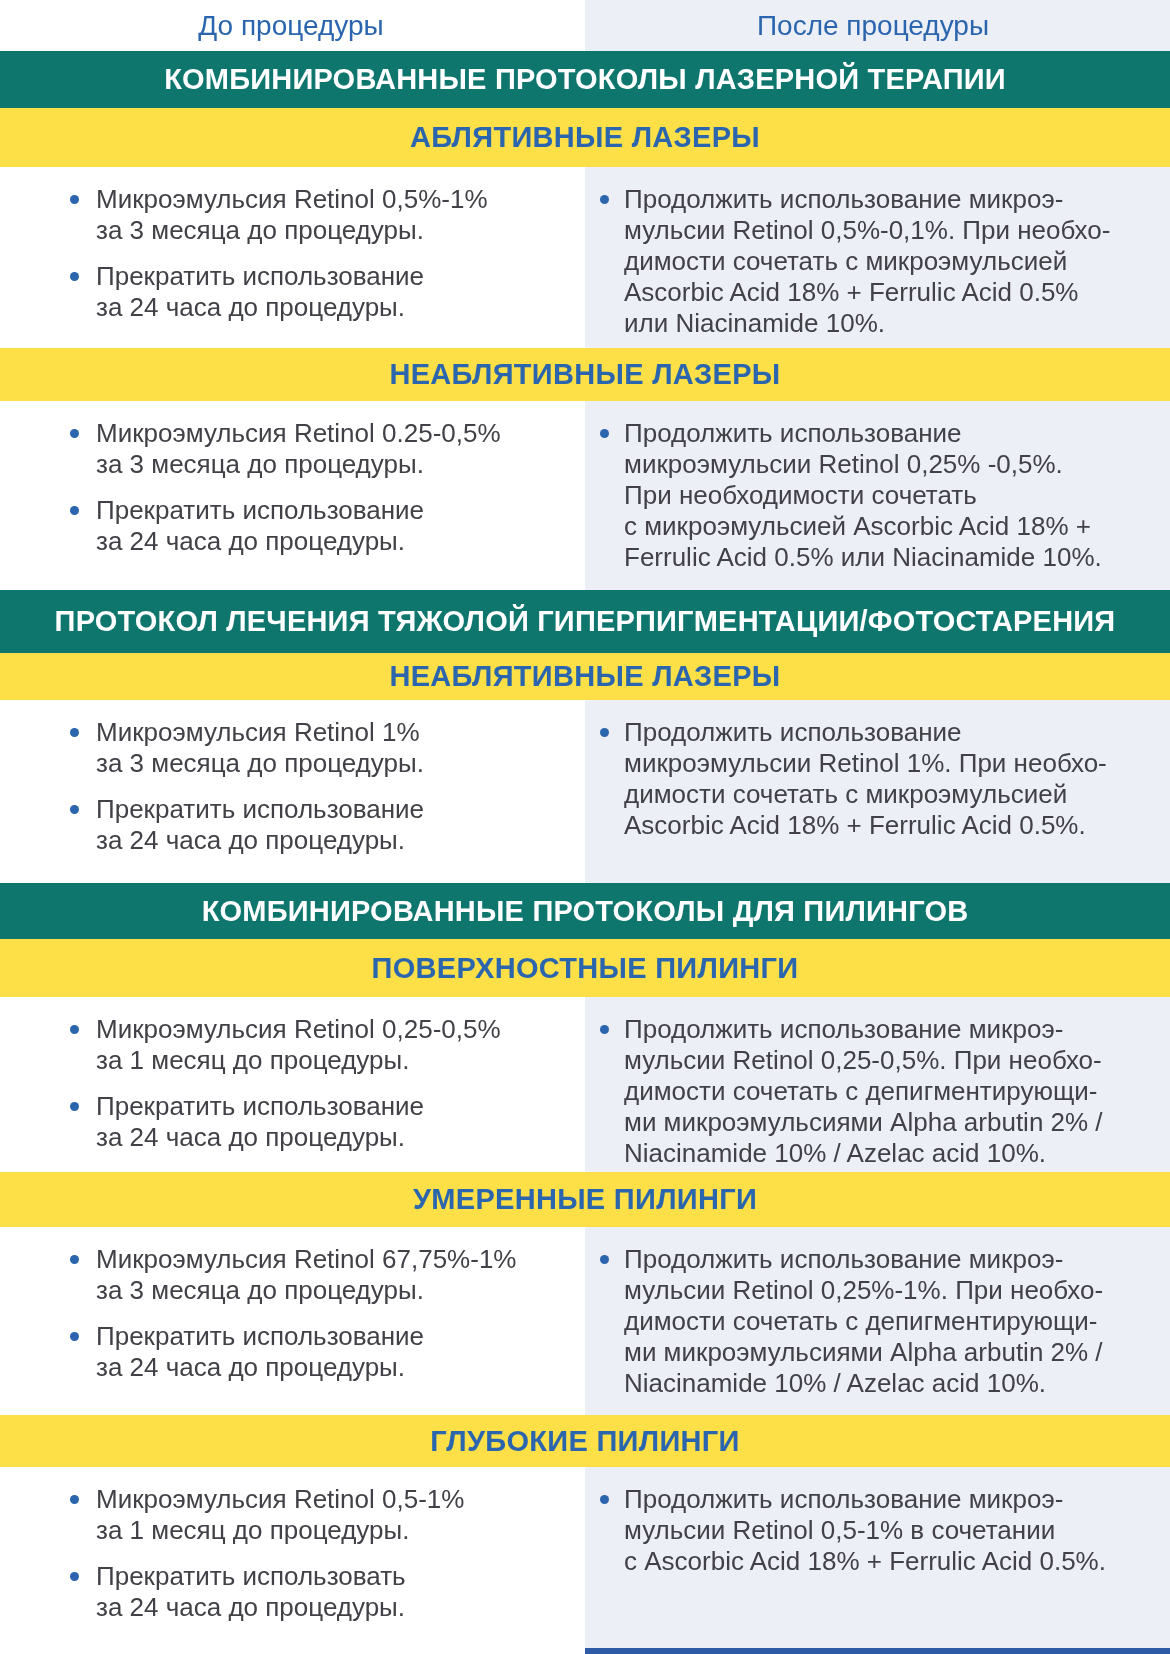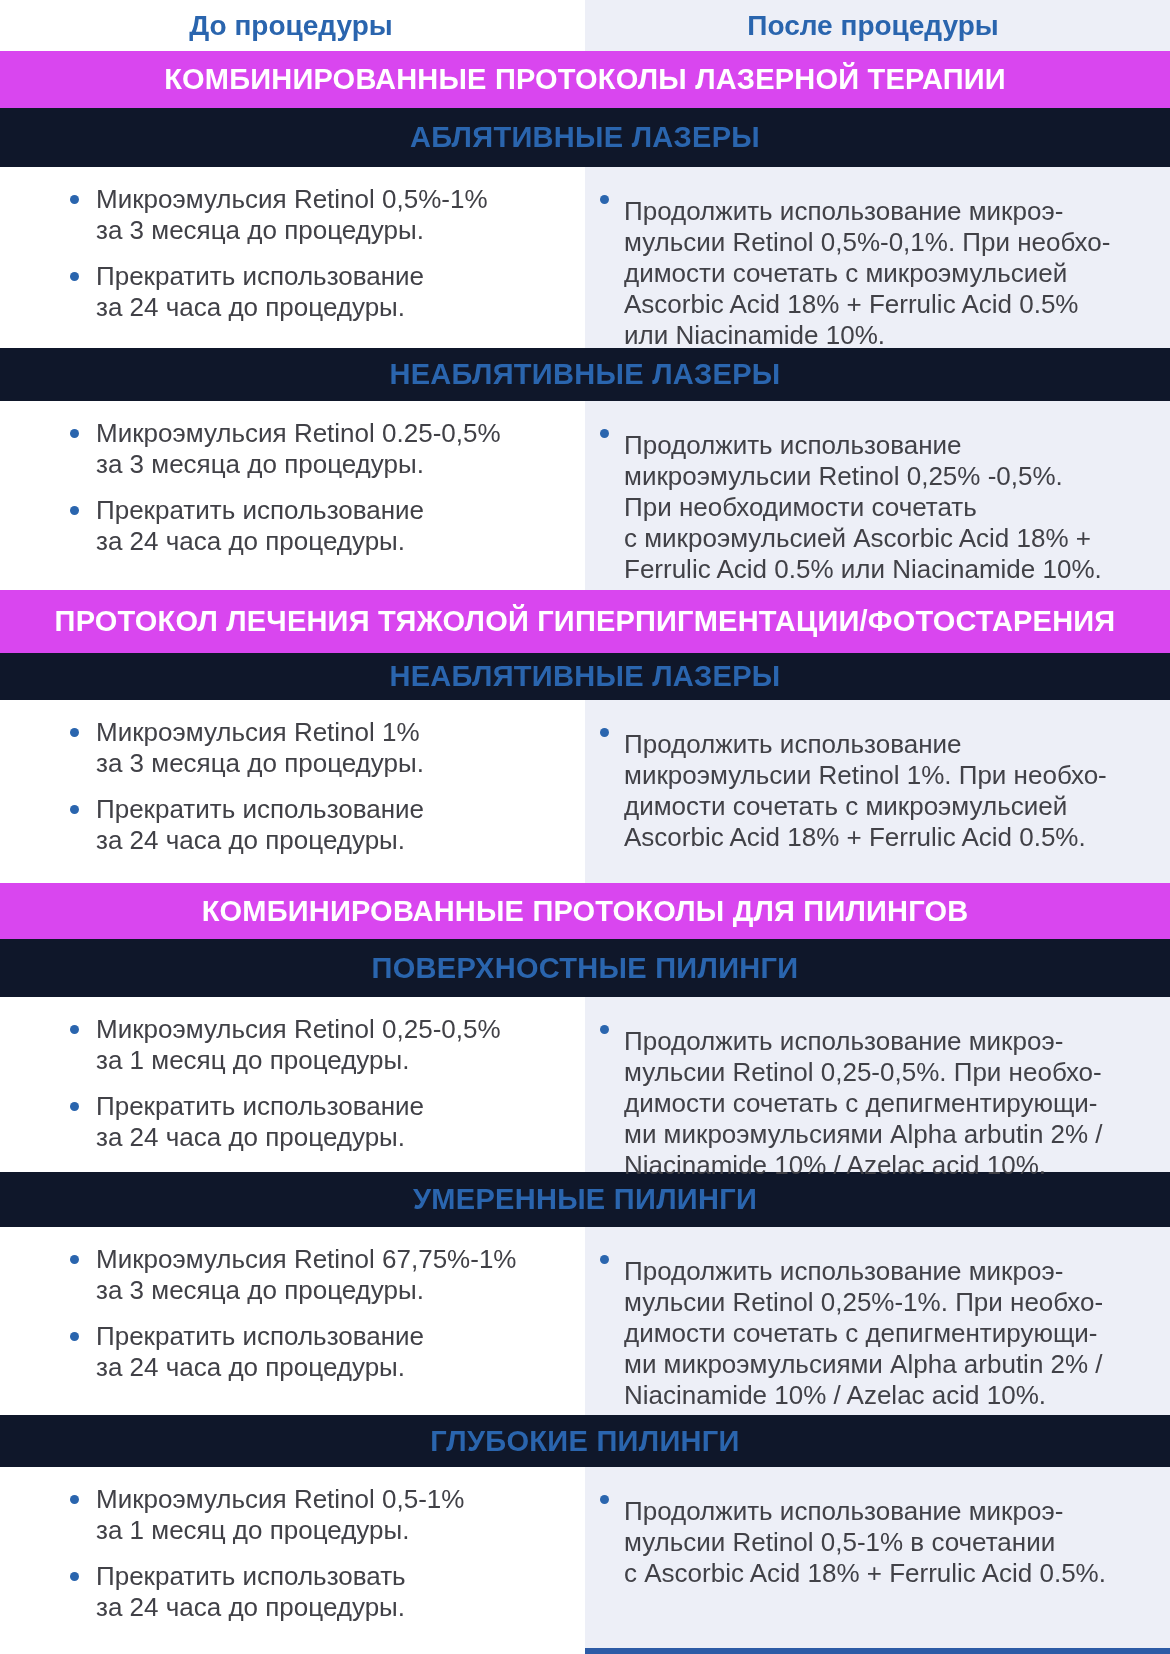--- a/index.html
+++ b/index.html
@@ -4,39 +4,39 @@
 <style>
   html,body{margin:0;padding:0;background:#ffffff;}
   .page{
     position:relative;width:1170px;height:1654px;background:#ffffff;
     font-family:"Liberation Sans", sans-serif;overflow:hidden;
   }
   .after-bg{position:absolute;top:0;left:585px;width:585px;height:1654px;background:#edeff7;}
   .rows{position:relative;}
   .header-row{height:51px;display:flex;}
   .header-cell{width:582px;display:flex;align-items:center;justify-content:center;
-    font-weight:bold;font-size:28px;color:#2a65ae;}
-  .banner{display:flex;align-items:center;justify-content:center;background:#d946ef;
+    font-weight:normal;font-size:28px;color:#2a65ae;}
+  .banner{display:flex;align-items:center;justify-content:center;background:#0f766e;
     color:#ffffff;font-weight:bold;font-size:29px;white-space:nowrap;letter-spacing:0.2px;}
   .banner-0{height:57px}.banner-1{height:63px}.banner-2{height:56px}
-  .subheading{display:flex;align-items:center;justify-content:center;background:#0f172a;
+  .subheading{display:flex;align-items:center;justify-content:center;background:#fde047;
     color:#2a65ae;font-weight:bold;font-size:29px;letter-spacing:0.3px;}
   .sub-0{height:59px}.sub-1{height:53px}.sub-2{height:47px}
   .sub-3{height:58px}.sub-4{height:55px}.sub-5{height:52px}
   .content{display:flex;}
   .content-0{height:181px}.content-1{height:189px}.content-2{height:183px}
   .content-3{height:175px}.content-4{height:188px}.content-5{height:181px}
   .cell{width:585px;box-sizing:border-box;}
   .before-cell{padding:17px 30px 0 70px;}
   .after-cell{padding:17px 10px 0 15px;}
   .item{display:flex;margin-bottom:15px;}
   .dot{flex:none;width:9px;height:9px;border-radius:50%;background:#2a65ae;margin-top:11px;}
   .item-lines{font-size:26px;line-height:31px;color:#414147;}
   .before-cell .item-lines{margin-left:17px;}
-  .after-cell .item-lines{margin-left:15px;margin-top:12px;}
+  .after-cell .item-lines{margin-left:15px;}
   .bottom-strip{position:absolute;left:585px;bottom:0;width:585px;height:6px;background:#2d5ba6;}
 </style>
 </head>
 <body>
 
 <div class="page">
   <div class="after-bg"></div>
   <div class="rows">
 
     <div class="header-row">

